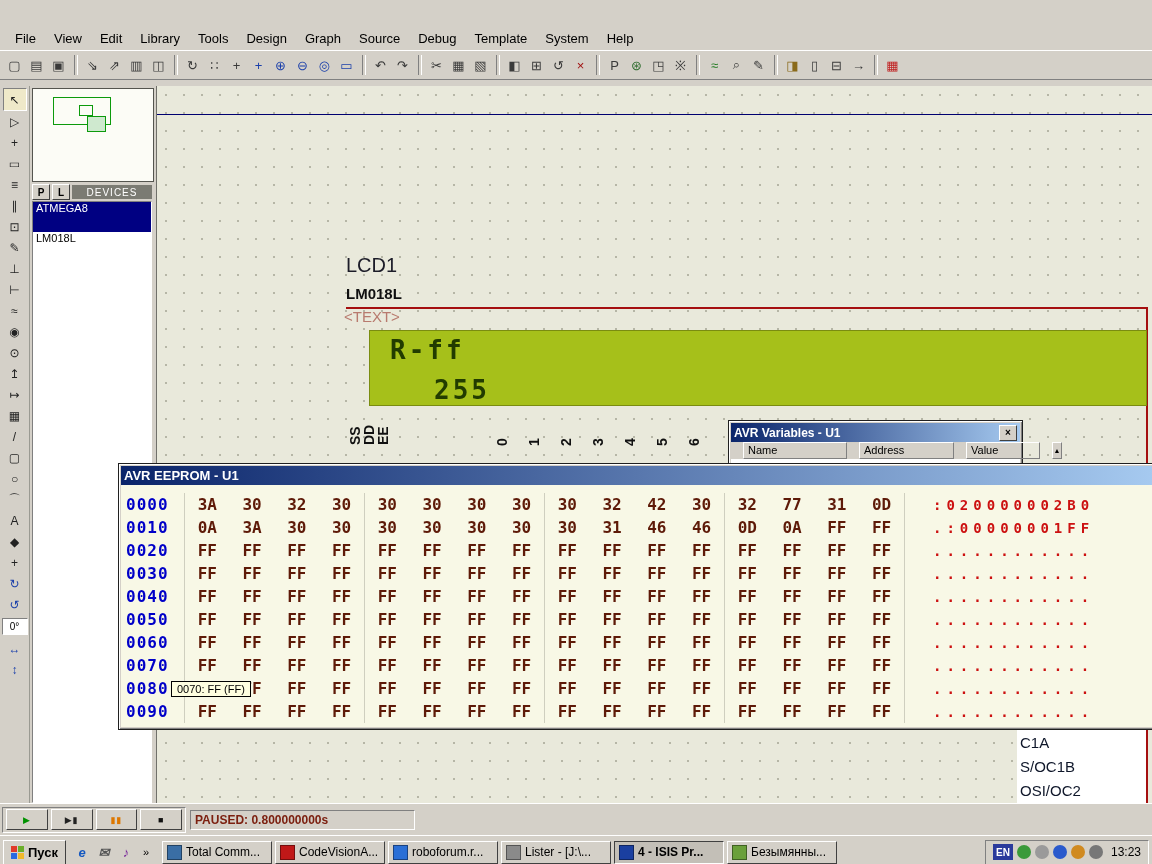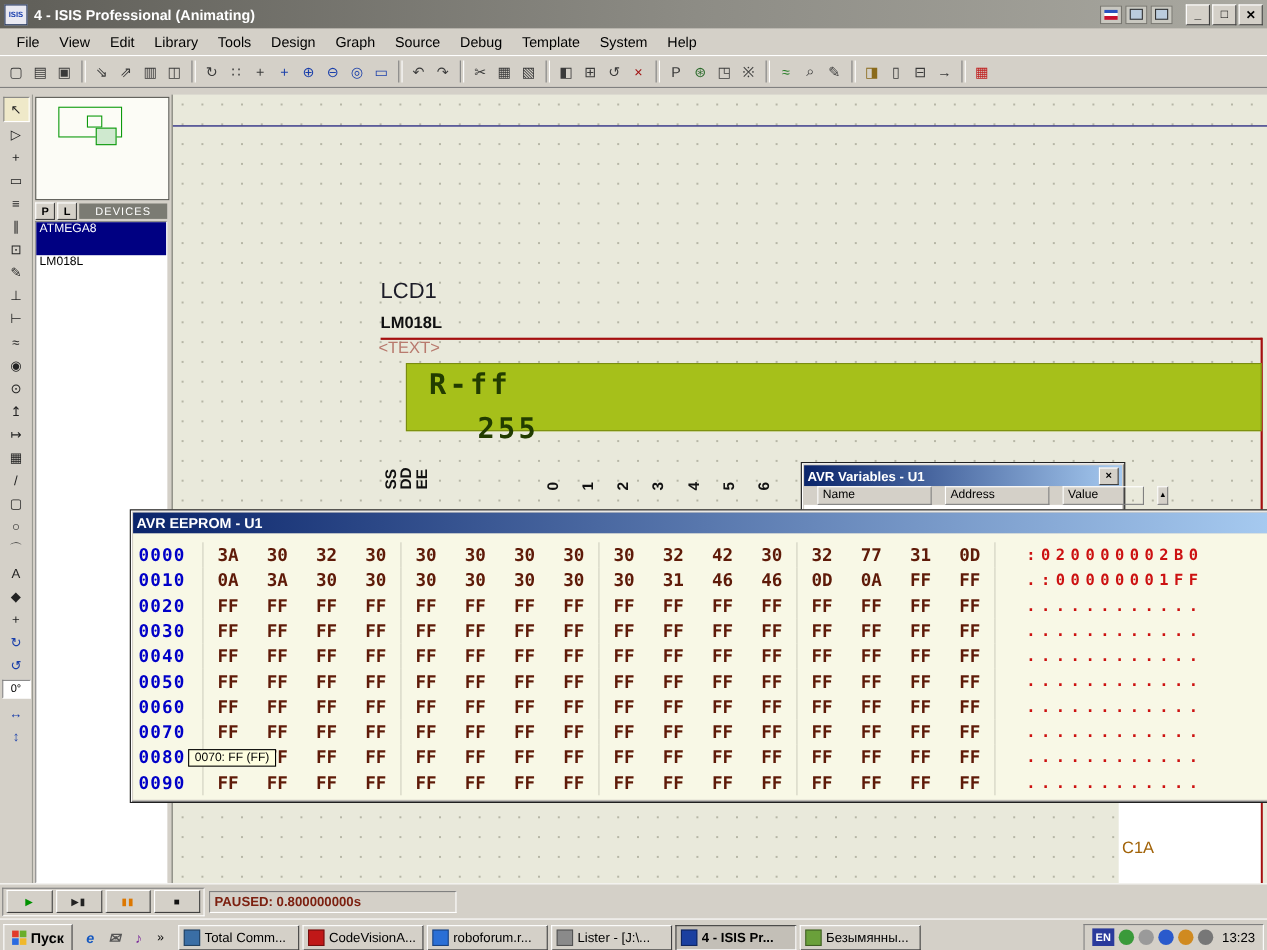--- a/index.html
+++ b/index.html
@@ -60,30 +60,30 @@
   
   .canvas{position:absolute;left:156px;top:86px;width:996px;height:717px;background:#e9e9db;
     background-image:radial-gradient(circle,#b6b6a6 1px,rgba(0,0,0,0) 1.1px);background-size:18px 18px;
     border-left:1px solid #70706a;box-sizing:border-box;overflow:hidden;}
   .hline-navy{position:absolute;left:0;top:28px;width:996px;height:1px;background:#000070;}
   .ref{position:absolute;left:189px;top:168px;font-size:20px;color:#1c1c28;}
   .val{position:absolute;left:189px;top:199px;font-size:15px;font-weight:bold;color:#101010;}
   .texttag{position:absolute;left:187px;top:222px;font-size:15px;color:#b87a6e;}
   .redh{position:absolute;left:189px;top:221px;width:801px;height:2px;background:#a50f0f;}
   .redv{position:absolute;left:989px;top:221px;width:2px;height:498px;background:#a50f0f;}
-  .lcd{position:absolute;left:212px;top:244px;width:778px;height:62px;background:#a6c01a;
+  .lcd{position:absolute;left:212px;top:244px;width:778px;height:76px;background:#a6c01a;
     border:1px solid #7a8c10;box-sizing:border-box;color:#223c00;
     font-family:"DejaVu Sans Mono",monospace;font-weight:bold;font-size:26px;letter-spacing:3px;}
   .lcdl1{position:absolute;left:20px;top:4px;}
   .lcdl2{position:absolute;left:64px;top:44px;}
   .vlabel{position:absolute;transform:rotate(-90deg);transform-origin:0 0;font-size:14px;
     font-weight:bold;color:#111;white-space:nowrap;}
   .mcu-body{position:absolute;left:860px;top:644px;width:129px;height:73px;background:#fff;
     padding:1px 0 0 3px;box-sizing:border-box;}
-  .rpin{font-size:15px;line-height:24px;color:#a16207;white-space:nowrap;margin-top:28px;}
+  .rpin{font-size:15px;line-height:24px;color:#0f172a;white-space:nowrap;}
 
   
   .win{position:absolute;background:#d4d0c8;border:1px solid #202020;
     box-shadow:inset 1px 1px 0 #fff,inset -1px -1px 0 #808080;padding:2px;box-sizing:border-box;}
   .wtitle{height:19px;background:linear-gradient(90deg,#0a246a,#a6caf0);display:flex;align-items:center;
     padding:0 3px;color:#fff;font-weight:bold;}
   .varwin{left:728px;top:420px;width:295px;height:80px;z-index:5;}
   .varwin .wtitle{font-size:12px;}
   .closebtn{margin-left:auto;width:16px;height:14px;font-size:10px;font-weight:bold;
     display:flex;align-items:center;justify-content:center;color:#000;}
@@ -139,39 +139,20 @@
   .langbox{width:20px;height:16px;background:#2a3a9c;color:#fff;font-size:10px;font-weight:bold;
     display:flex;align-items:center;justify-content:center;text-align:center;}
   .trayicon{width:14px;height:14px;border-radius:50%;}
   .clock{font-size:12px;padding-left:4px;}
 </style>
 </head>
 <body>
 
 <div id="desktop">
 
-  <div class="titlebar">
-    <span class="app-icon">ISIS</span>
-    <span class="titletext">4 - ISIS Professional (Animating)</span>
-    <span class="tbspacer"></span>
-    <span class="tb-trayicon">
-        <span class="flagstripes"></span>
-      </span>
-    <span class="tb-trayicon">
-        <span class="miniscreen"></span>
-      </span>
-    <span class="tb-trayicon">
-        <span class="miniscreen"></span>
-      </span>
-    <span class="winbtns">
-      <span class="winbtn raised">_</span>
-      <span class="winbtn raised">□</span>
-      <span class="winbtn raised">✕</span>
-    </span>
-  </div>
 
   <div class="menubar" id="menubar">
       <span class="menuitem">File</span>
       <span class="menuitem">View</span>
       <span class="menuitem">Edit</span>
       <span class="menuitem">Library</span>
       <span class="menuitem">Tools</span>
       <span class="menuitem">Design</span>
       <span class="menuitem">Graph</span>
       <span class="menuitem">Source</span>

